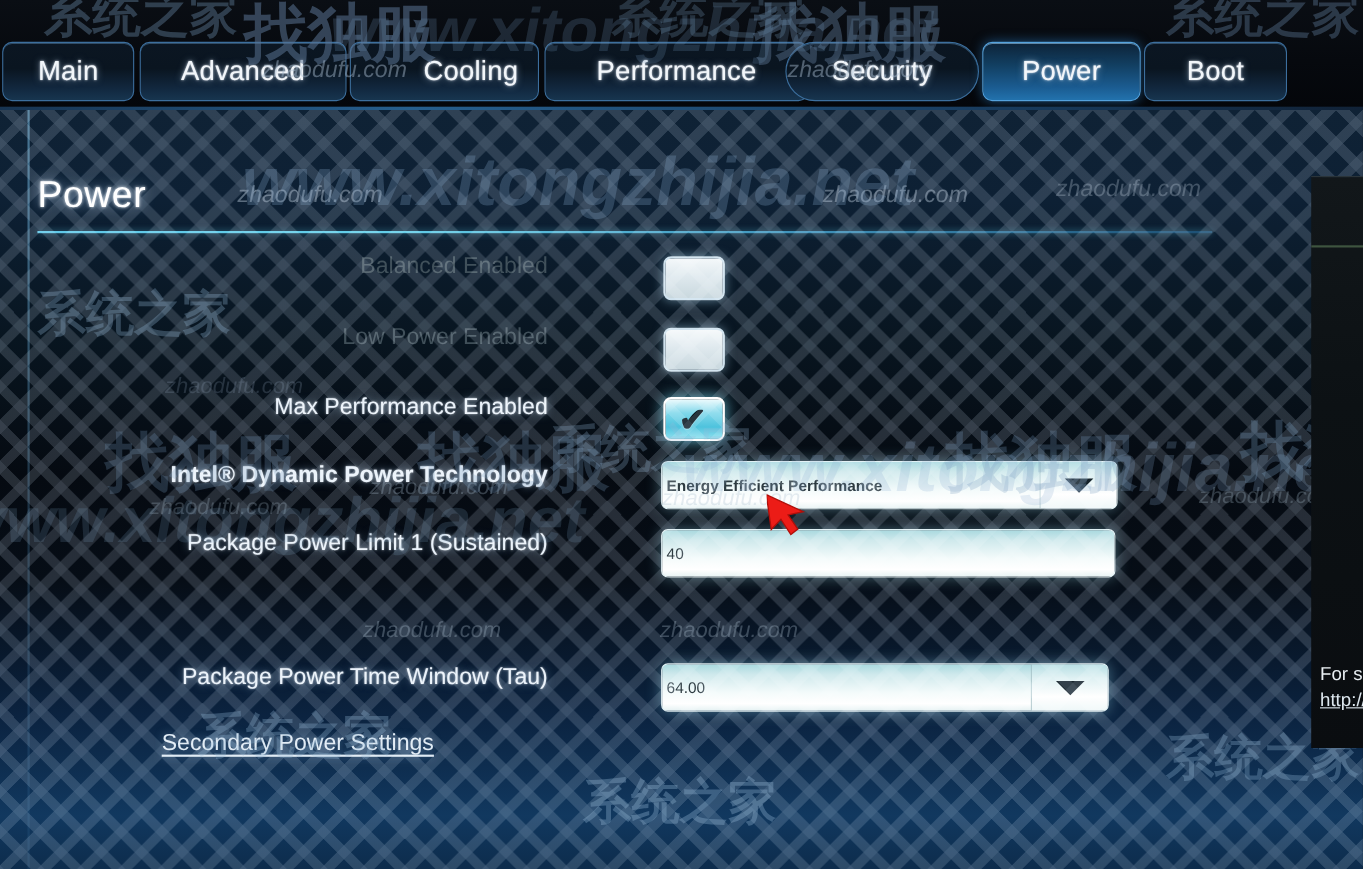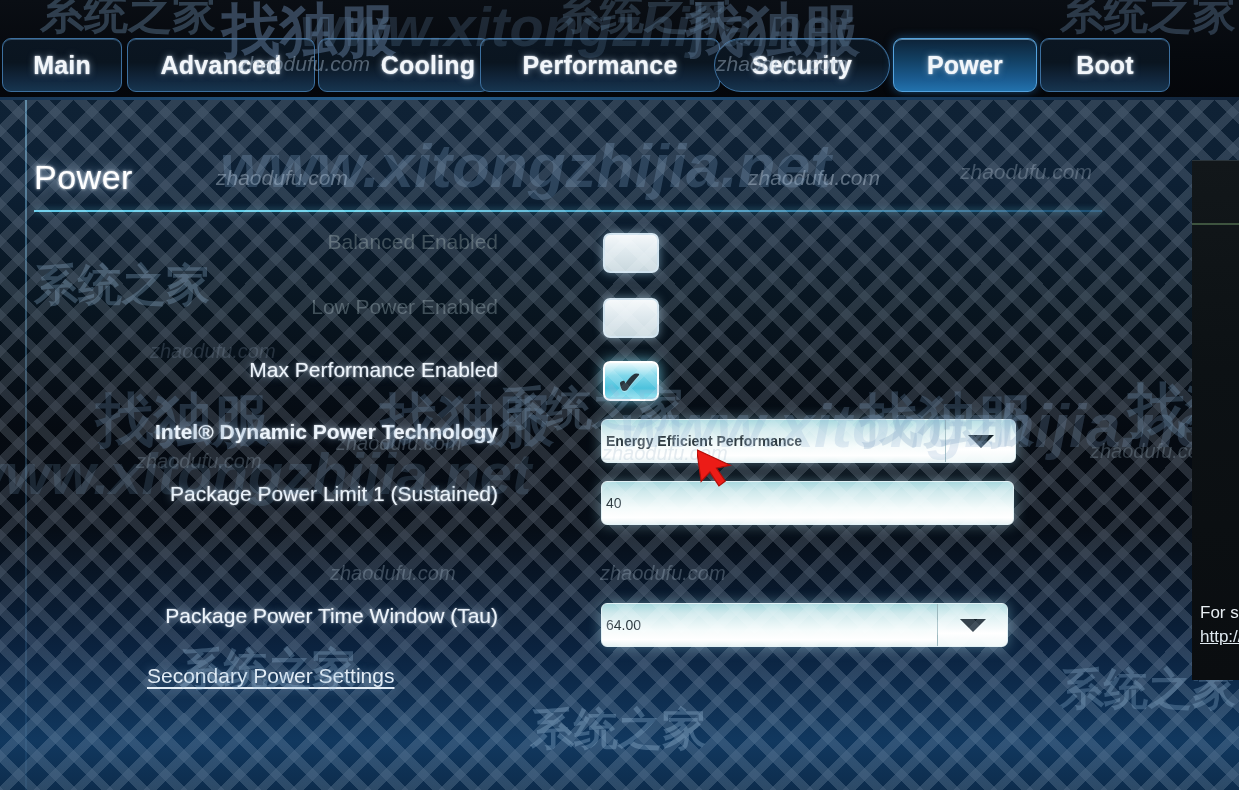--- a/index.html
+++ b/index.html
@@ -14,21 +14,20 @@
   #screen {
     position:absolute; inset:0;
     background:#05070b;
     overflow:hidden;
   }
 
   
   #tabbar {
     position:absolute; left:0; top:0; width:1239px; height:100px;
     background:linear-gradient(180deg,#0a0e14 0%, #06090e 55%, #04060a 100%);
-    font-weight:bold;
   }
   #tabbar:after{
     content:""; position:absolute; left:0; right:0; bottom:0; height:3px;
     background:linear-gradient(90deg,#1b3c5e,#2c6ea5 30%,#1d4871 70%,#13273f);
     opacity:.85;
   }
   .tab {
     position:absolute; top:38px; height:54px;
     border:1px solid #3c6f9e;
     border-radius:9px;
@@ -188,21 +187,21 @@
   <div id="tabbar">
     <div class="tab" style="left:2px;width:120px;">
       <span>Main</span>
       </div>
     <div class="tab" style="left:127px;width:188px;">
       <span>Advanced</span>
       </div>
     <div class="tab" style="left:318px;width:172px;padding-left:48px;">
       <span>Cooling</span>
       </div>
-    <div class="tab" style="left:480px;width:240px;">
+    <div class="tab" style="left:495px;width:240px;">
       <span>Performance</span>
       </div>
     <div class="tab" style="left:714px;width:176px;border-radius:27px;">
       <span>Security</span>
       </div>
     <div class="tab active" style="left:893px;width:144px;">
       <span>Power</span>
       </div>
     <div class="tab" style="left:1040px;width:130px;">
       <span>Boot</span>

